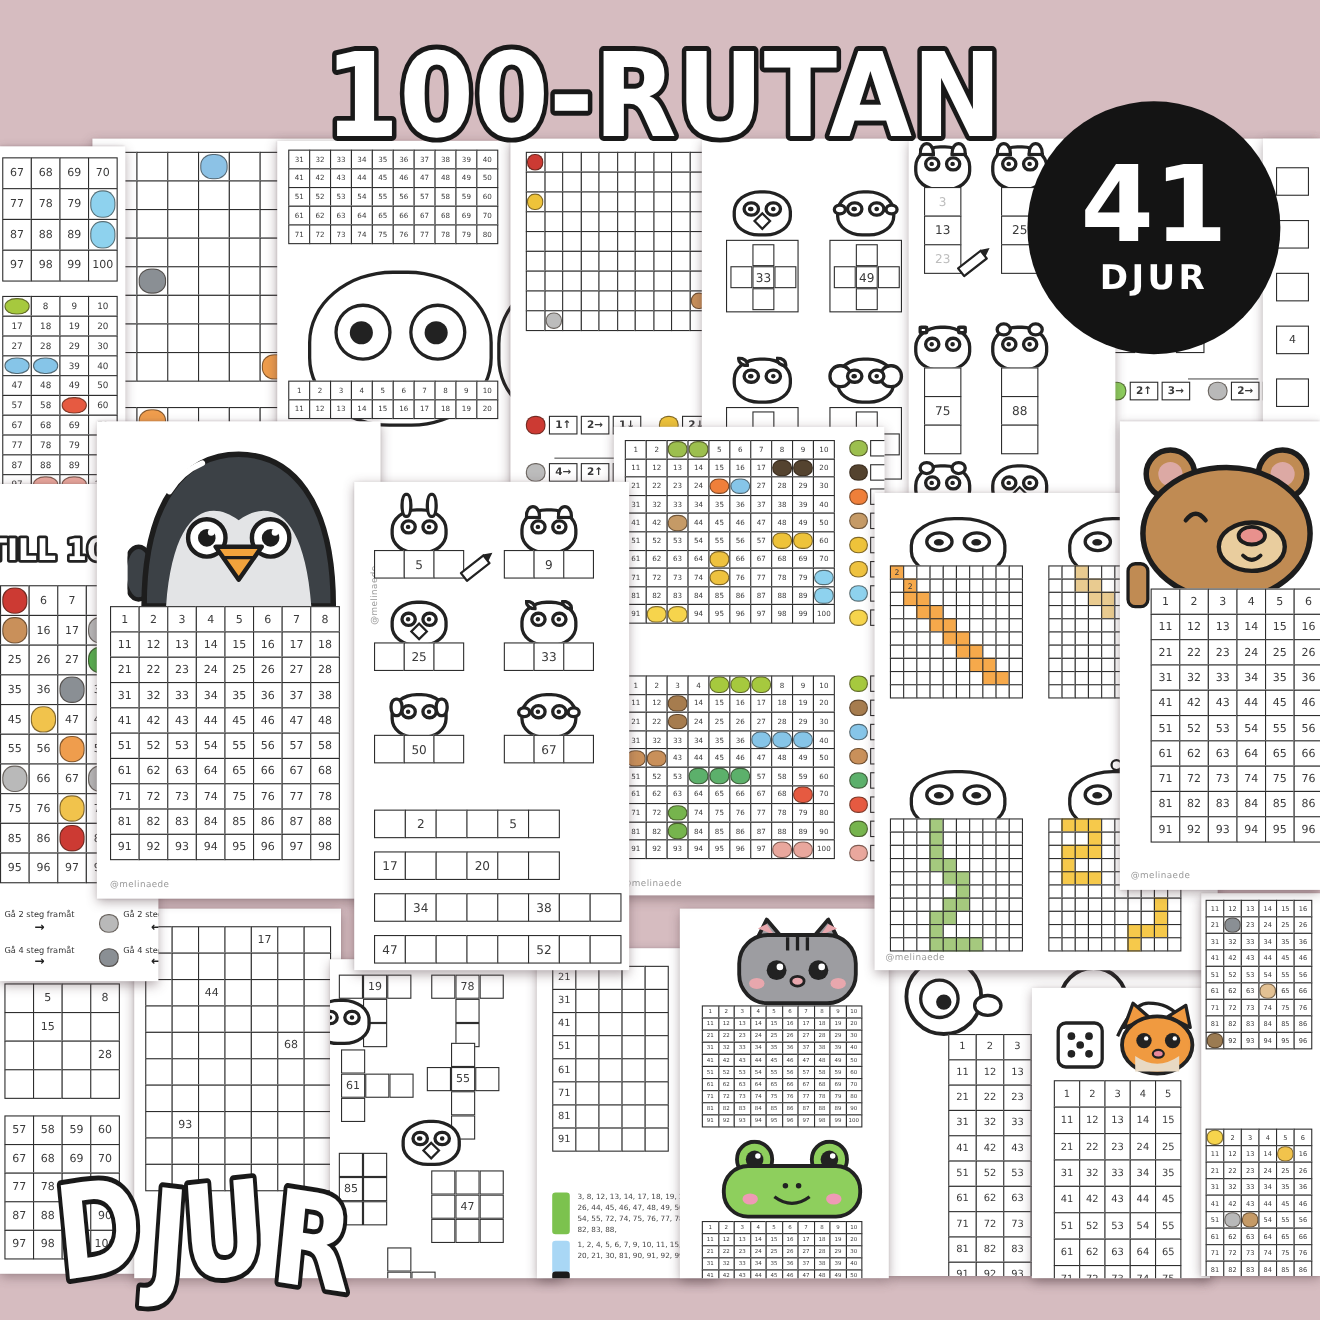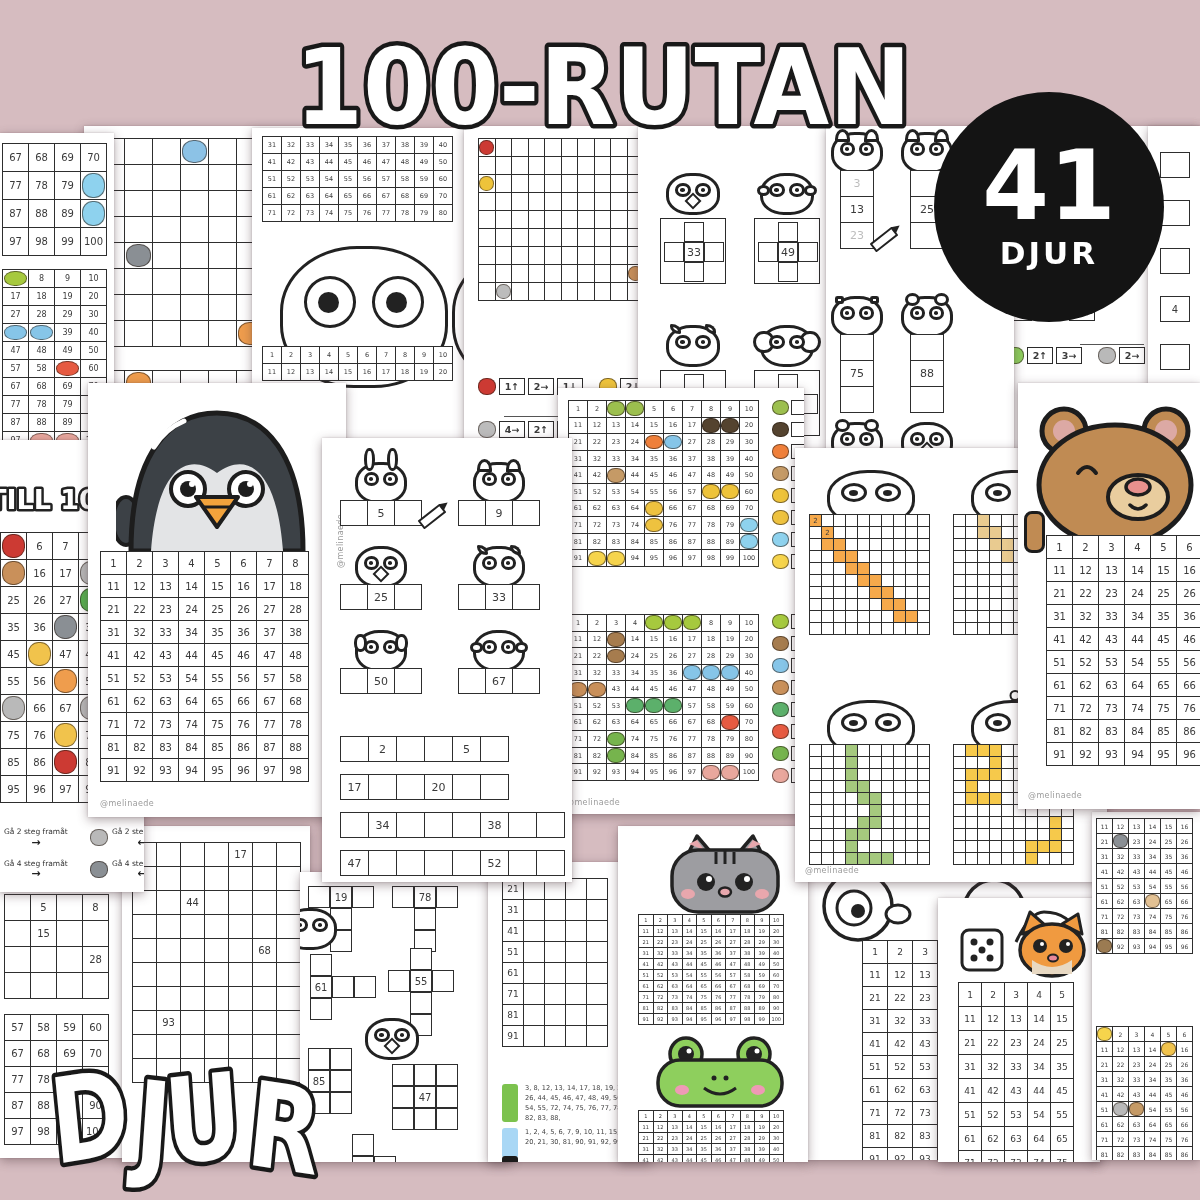--- a/index.html
+++ b/index.html
@@ -69,21 +69,21 @@
   .shape .la{position:absolute;top:-46px;left:50%;transform:translateX(-50%);width:54px;height:42px}
   
   .instrs{position:absolute;display:flex;flex-direction:column;gap:26px}
   .instr-row{display:flex;gap:16px;align-items:center}
   .instr-group{display:inline-flex;gap:3px;align-items:center}
   .token{border:1.5px solid #2b2b2b;background:#fff;font-size:9.5px;font-weight:bold;
          height:15px;min-width:20px;display:inline-flex;align-items:center;justify-content:center;padding:0 2px}
   .rule{position:absolute;height:0;border-top:1.5px solid #555}
   
   .legend{position:absolute;display:grid;grid-template-columns:82px 1fr;column-gap:4px;row-gap:12px}
-  .leg-item{display:flex;gap:4px;align-items:center}
+  .leg-item{display:flex;gap:4px;align-items:flex-end}
   .leg-wrap{display:flex;flex-direction:column;align-items:center}
   .leg-text{font-size:7.5px;color:#333;line-height:1.15;white-space:nowrap}
   .leg-arrow{font-size:11px;font-weight:bold;color:#222;line-height:1}
   
   .clegend{position:absolute;display:flex;gap:7px;align-items:flex-start}
   .csq{width:16px;height:38px;border-radius:3px;flex:0 0 auto}
   .ctext{font-size:6.6px;color:#444;line-height:1.5;width:118px}
   
   .answers{position:absolute}
   .ansrow{display:flex;align-items:center;gap:3px;margin-bottom:7px}

